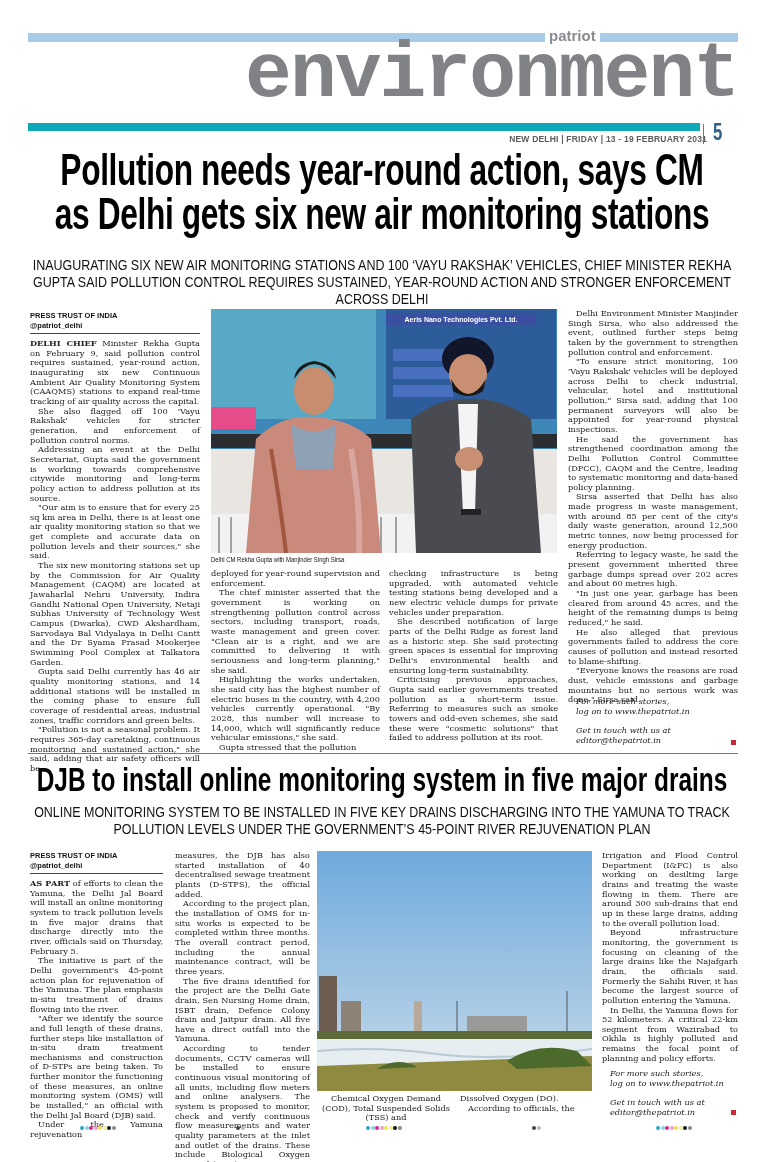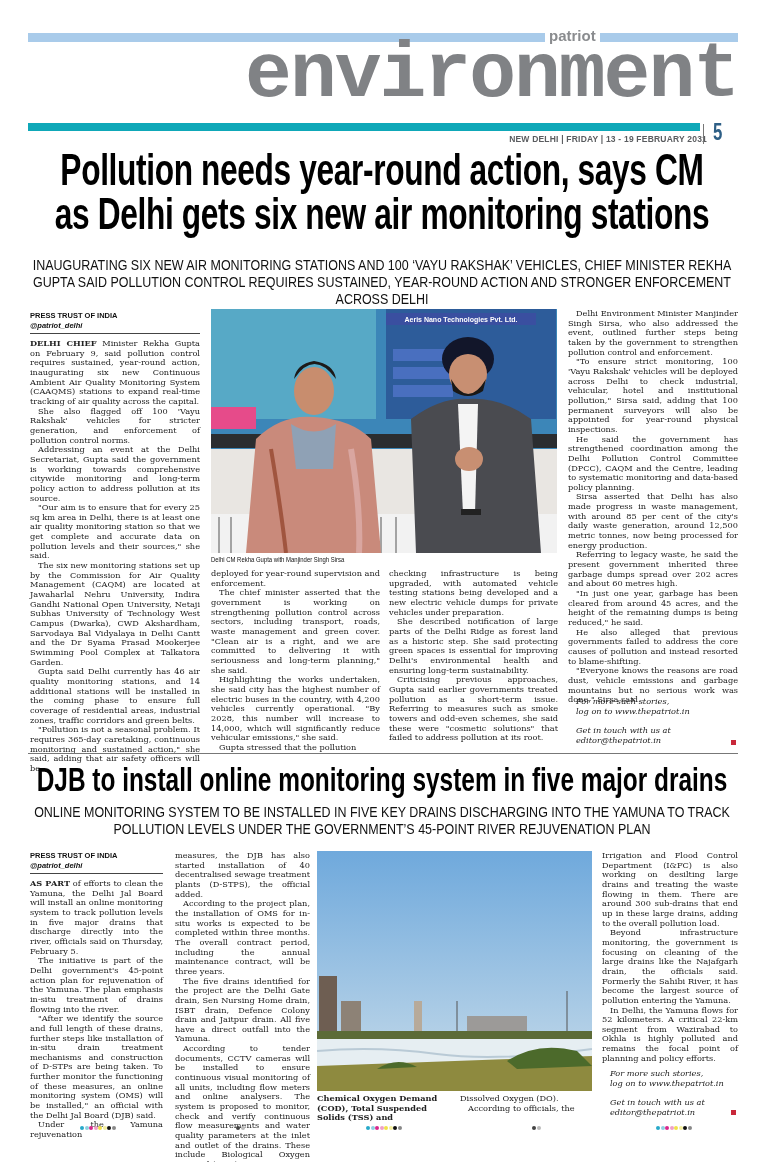--- a/index.html
+++ b/index.html
@@ -12,21 +12,21 @@
   .dateline { position: absolute; right: 58px; top: 134px; font-family: "Liberation Sans", sans-serif; font-weight: bold; font-size: 8.5px; color: #5a5c5f; letter-spacing: 0.2px; }
   .page-sep { position: absolute; left: 703px; top: 124px; width: 1px; height: 20px; background: #777; }
   .page-num { position: absolute; left: 713px; top: 118px; font-family: "Liberation Sans", sans-serif; font-weight: bold; font-size: 24px; color: #2e5f86; transform: scaleX(0.7); transform-origin: left; }
 
   .headline { position: absolute; left: 20px; width: 725px; text-align: center; font-family: "Liberation Sans", sans-serif; font-weight: bold; color: #000; }
   .headline-1 { top: 148px; font-size: 44px; line-height: 44px; transform: scaleX(0.72); transform-origin: center; width: 1000px; left: -118px; letter-spacing: -0.5px; }
   .deck { position: absolute; left: 20px; width: 725px; text-align: center; font-family: "Liberation Sans", sans-serif; font-size: 14.5px; line-height: 17px; color: #111; }
   .deck-1 { top: 257px; transform: scaleX(0.86); transform-origin: center; width: 840px; left: -38px; }
 
   .byline { position: absolute; font-family: "Liberation Sans", sans-serif; font-weight: bold; font-size: 7.5px; line-height: 10px; color: #111; }
-  .byline .handle { display: block; font-style: italic; }
+  .byline .handle { display: block; }
   .byline-rule { position: absolute; height: 1px; background: #444; }
 
   .col { position: absolute; font-size: 8.2px; line-height: 9.65px; text-align: justify; color: #222; }
   .col p { margin: 0; text-indent: 8px; }
   .col p.first { text-indent: 0; }
   .col .lead { font-weight: bold; }
   .col .promo { font-style: italic; text-indent: 0; margin-left: 8px; margin-top: 10px; text-align: left; }
 
   .photo { position: absolute; overflow: hidden; }
   .caption { position: absolute; font-family: "Liberation Sans", sans-serif; font-size: 7px; color: #111; transform: scaleX(0.85); transform-origin: left; white-space: nowrap; }
@@ -186,21 +186,21 @@
     <line x1="250" y1="140" x2="250" y2="185" stroke="#555" stroke-width="1"></line>
     <rect x="150" y="165" width="60" height="20" fill="#9c9a98"></rect>
     <rect x="0" y="180" width="275" height="8" fill="#5c6b37"></rect>
     <rect x="0" y="188" width="275" height="27" fill="#e6eef2"></rect>
     <path d="M0 200 Q60 195 120 203 T275 198" stroke="#b9cad6" stroke-width="2" fill="none"></path>
     <path d="M0 215 L275 205 L275 240 L0 240Z" fill="#8e8a3f"></path>
     <path d="M190 210 Q220 190 260 200 L275 215 L200 218Z" fill="#4c6a2b"></path>
     <path d="M60 218 Q80 205 100 216Z" fill="#4c6a2b"></path>
   </svg>
 </div>
-<div class="col" id="s2c3a" style="left:317px; top:1094px; width:138px; text-align:left;font-weight:bold;">
+<div class="col" id="s2c3a" style="left:317px; top:1094px; width:138px; text-align:center;">
     <p class="first"><span>Chemical Oxygen Demand (COD), Total Suspended Solids (TSS) and</span></p>
   </div>
 <div class="col" id="s2c3b" style="left:460px; top:1094px; width:132px;">
     <p class="first"><span>Dissolved Oxygen (DO).</span></p>
     <p><span>According to officials, the</span></p>
   </div>
 
 <div class="col" id="s2c4" style="left:602px; top:851px; width:136px;">
     <p class="first"><span>Irrigation and Flood Control Department (I&amp;FC) is also working on desilting large drains and treating the waste flowing in them. There are around 300 sub-drains that end up in these large drains, adding to the overall pollution load.</span></p>
     <p><span>Beyond infrastructure monitoring, the government is focusing on cleaning of the large drains like the Najafgarh drain, the officials said. Formerly the Sahibi River, it has become the largest source of pollution entering the Yamuna.</span></p>

